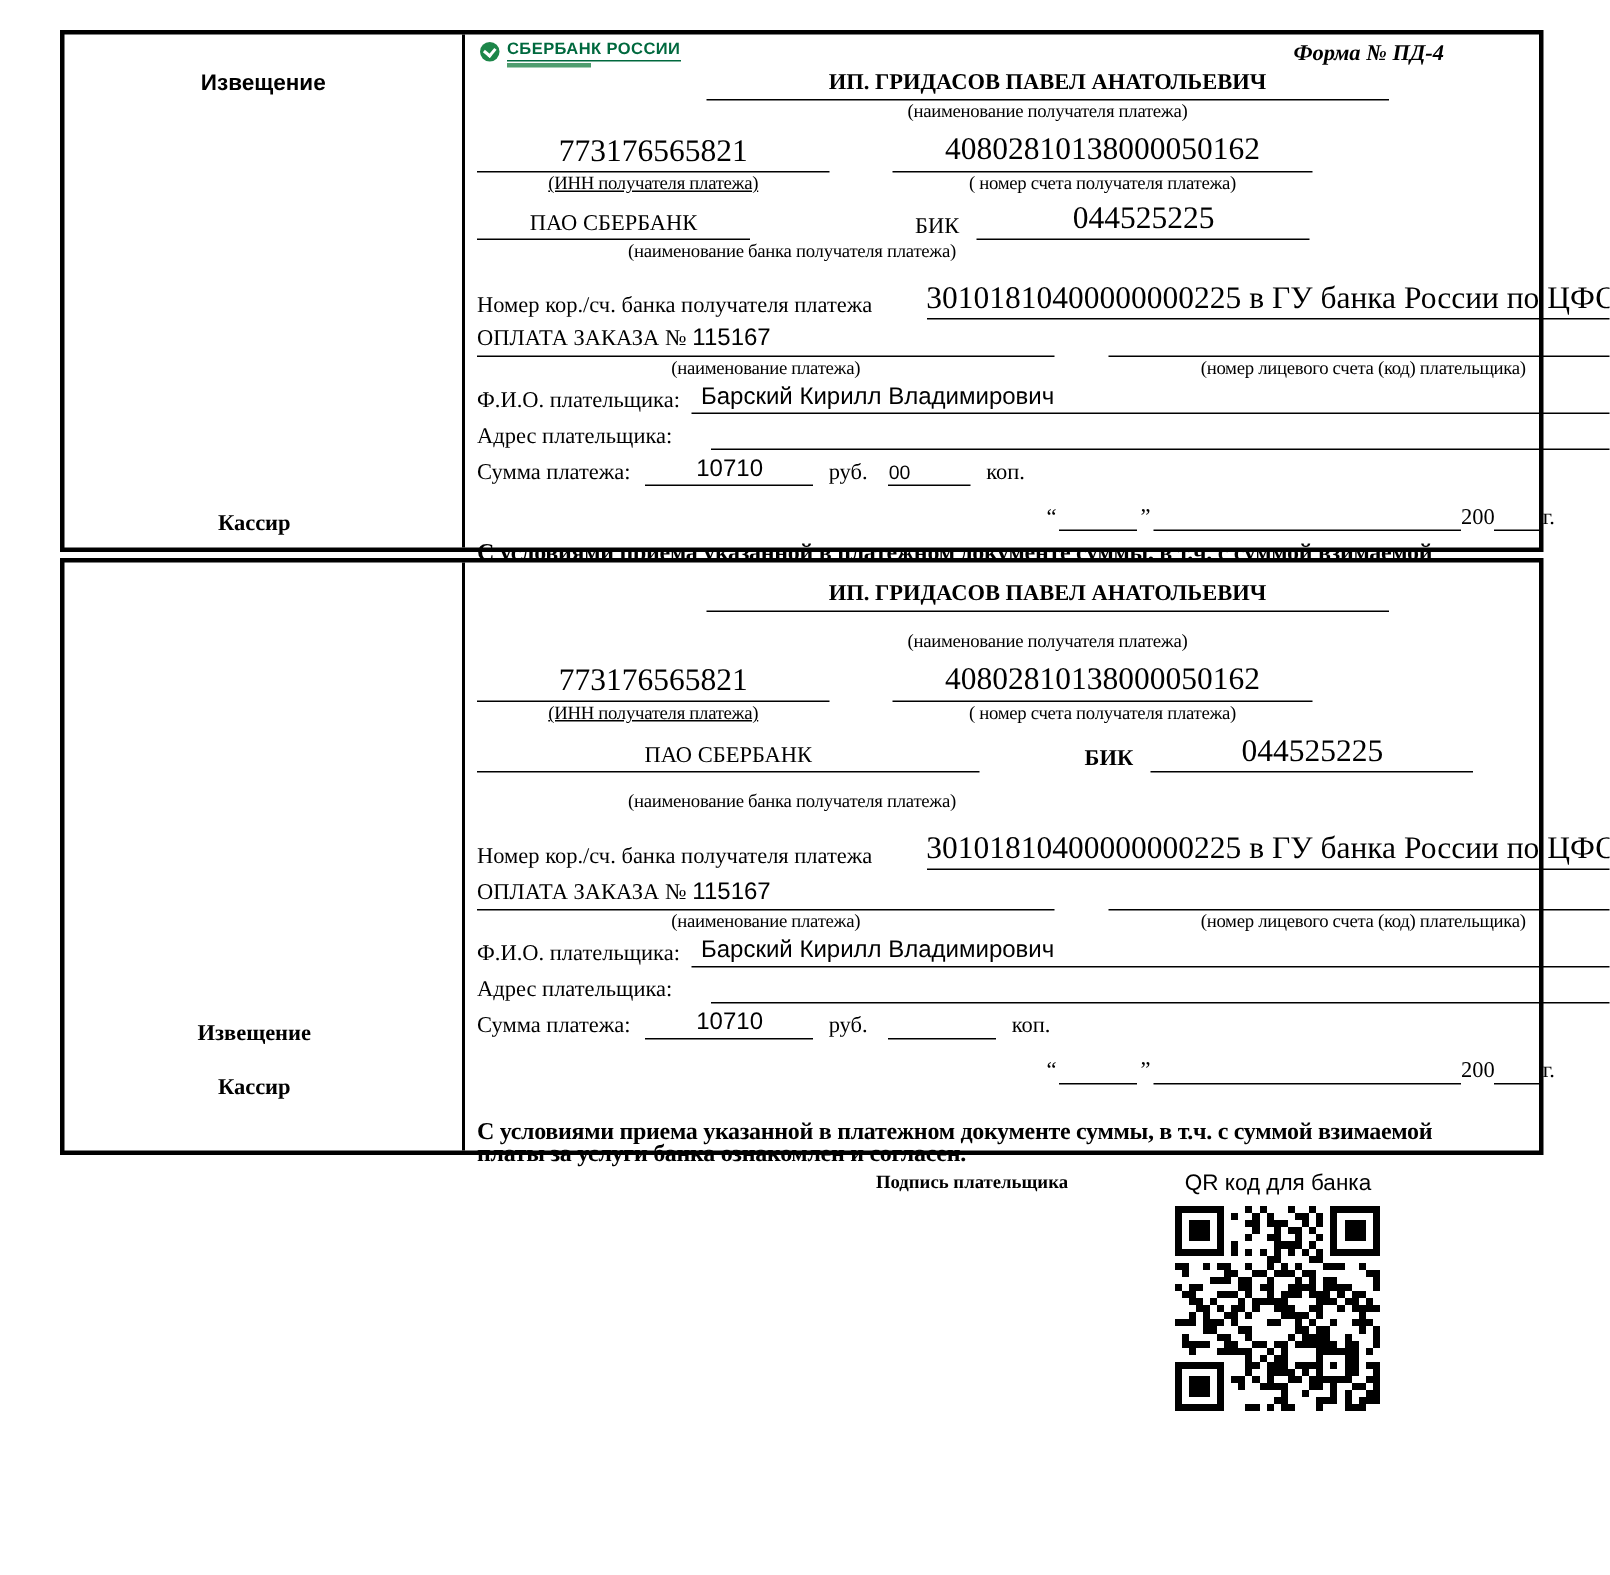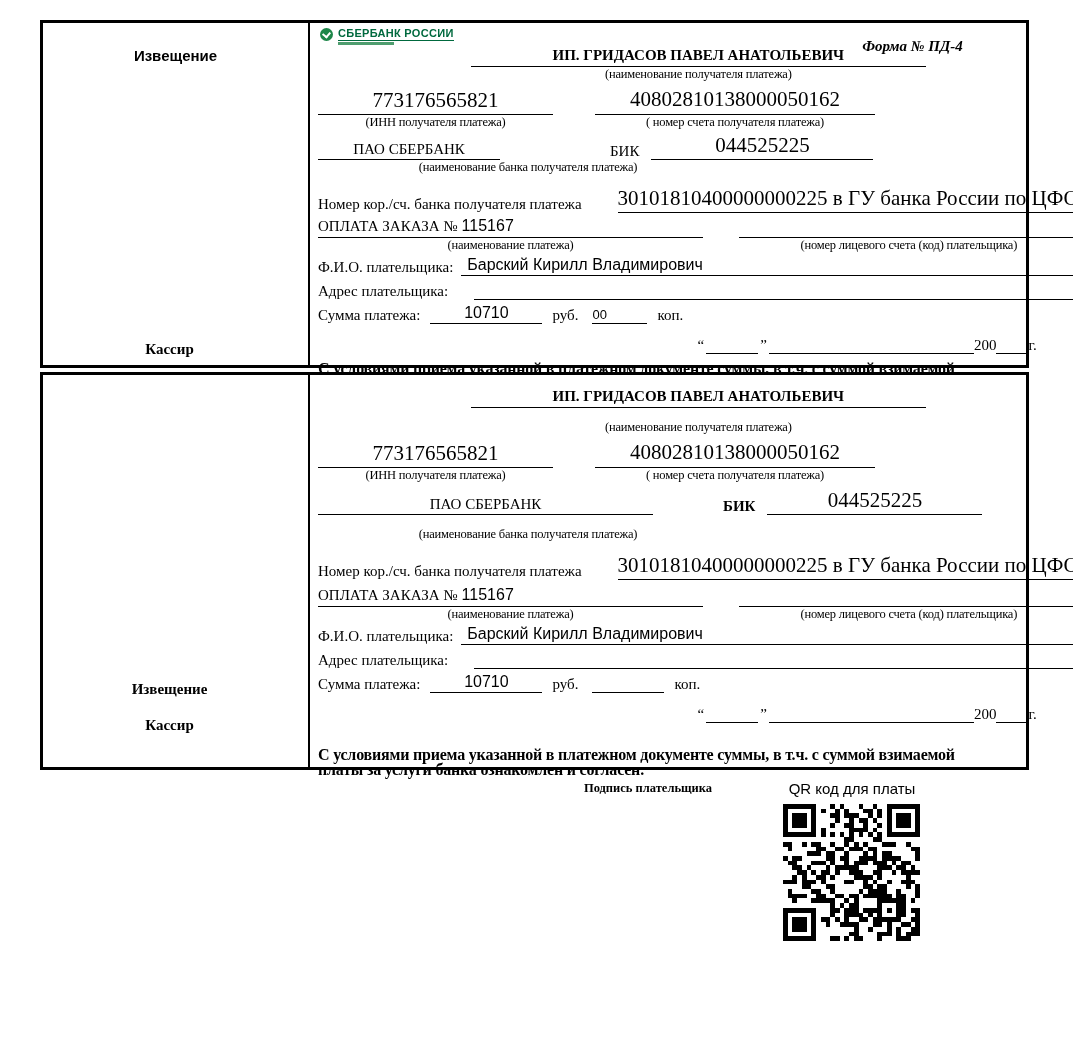--- a/index.html
+++ b/index.html
@@ -23,38 +23,38 @@
 
   .hdr-row { position:relative; height:21px; }
   .logo { position:absolute; left:2px; top:1px; display:flex; align-items:flex-start; }
   .logo-emblem { width:13px; height:13px; border-radius:50%; background:#1d8649; position:relative; margin-right:5px; margin-top:1px; }
   .logo-emblem::after { content:""; position:absolute; left:3px; top:3px; width:5px; height:4px;
       border-left:2px solid #fff; border-bottom:2px solid #fff; transform:rotate(-50deg); }
   .logo-textwrap { display:flex; flex-direction:column; }
   .logo-text { font-family:"Liberation Sans","DejaVu Sans",sans-serif; font-weight:bold; font-size:11px;
       color:#00693e; border-bottom:1px solid #00693e; letter-spacing:0.3px; line-height:13px; }
   .logo-tagline { width:56px; height:3px; background:#4f9d6f; margin-top:1px; }
-  .form-label { position:absolute; right:116px; top:12px; font-weight:bold; font-style:italic; font-size:15px; }
+  .form-label { position:absolute; right:116px; top:2px; font-weight:bold; font-style:italic; font-size:15px; }
 
   .recipient-row { display:flex; justify-content:center; }
   .recipient { width:455px; text-align:center; font-weight:bold; font-size:15px;
       border-bottom:1px solid #000; padding-bottom:2px; }
   .m2 { margin-top:12px; } .m4 { margin-top:4px; } .m6 { margin-top:6px; } .m10 { margin-top:10px; }
 
   .cap { font-size:12.5px; text-align:center; line-height:14px; letter-spacing:-0.2px; }
   .row { display:flex; align-items:flex-end; }
   .ul  { border-bottom:1px solid #000; }
   .num-serif { font-size:21px; }
   .val-sans  { font-family:"Liberation Sans","DejaVu Sans",sans-serif; font-size:16px; }
   .lbl { font-size:15px; white-space:nowrap; }
 
   .inn-block { width:235px; text-align:center; padding-bottom:1px; }
   .acct-gap  { width:42px; flex:none; }
   .acct-block{ width:280px; text-align:center; padding-bottom:2px; }
-  .cap-inn   { width:235px; } .cap-acct { width:280px; margin-left:42px; }
+  .cap-inn   { width:235px;text-decoration:underline; } .cap-acct { width:280px; margin-left:42px; }
 
   .bank-block { width:182px; text-align:center; padding-bottom:1px; font-size:15px; }
   .bik-lbl    { margin-left:110px; font-size:15px; }
   .bik-val    { width:222px; margin-left:12px; text-align:center; padding-bottom:1px; }
   .box-receipt .bank-block { width:335px; }
   .box-receipt .bik-lbl    { margin-left:70px; font-weight:bold; }
   .box-receipt .bik-val    { width:215px; }
   .cap-bank  { width:420px; }
 
   .corr-val { flex:1; margin-left:36px; padding-bottom:1px; white-space:nowrap; }
@@ -264,21 +264,21 @@
 
       <div class="agree-wrap">
         <div class="agree">С условиями приема указанной в платежном документе суммы, в т.ч. с суммой взимаемой платы за услуги банка ознакомлен и согласен.</div>
         <div class="sig-center">Подпись плательщика</div>
       </div>
 
     </div>
   </div>
 
   <div class="qr-area">
-    <div class="qr-label">QR код для платы</div>
+    <div class="qr-label">QR код для банка</div>
     <div class="qr-box">
       <svg id="qr-svg" viewBox="0 0 29 29" shape-rendering="crispEdges" xmlns="http://www.w3.org/2000/svg">
           <rect x="10" y="0" width="1" height="1" fill="#000"></rect>
           <rect x="12" y="0" width="1" height="1" fill="#000"></rect>
           <rect x="16" y="0" width="1" height="1" fill="#000"></rect>
           <rect x="19" y="0" width="1" height="1" fill="#000"></rect>
           <rect x="8" y="1" width="1" height="1" fill="#000"></rect>
           <rect x="11" y="1" width="1" height="1" fill="#000"></rect>
           <rect x="13" y="1" width="1" height="1" fill="#000"></rect>
           <rect x="17" y="1" width="1" height="1" fill="#000"></rect>

